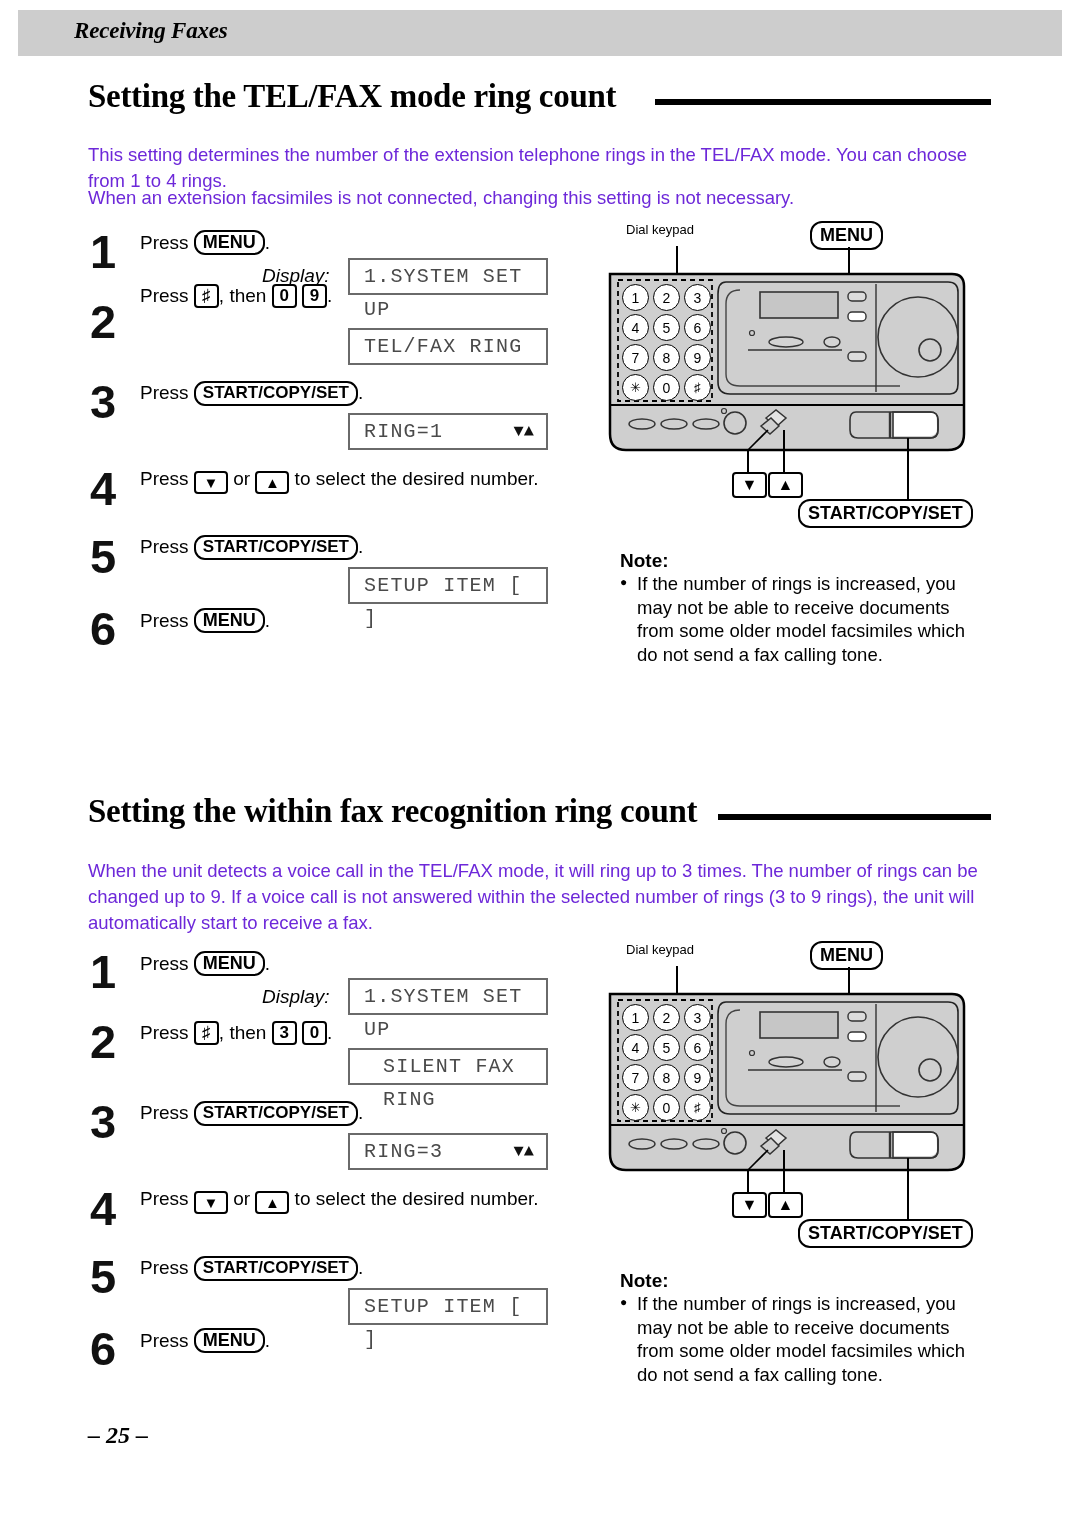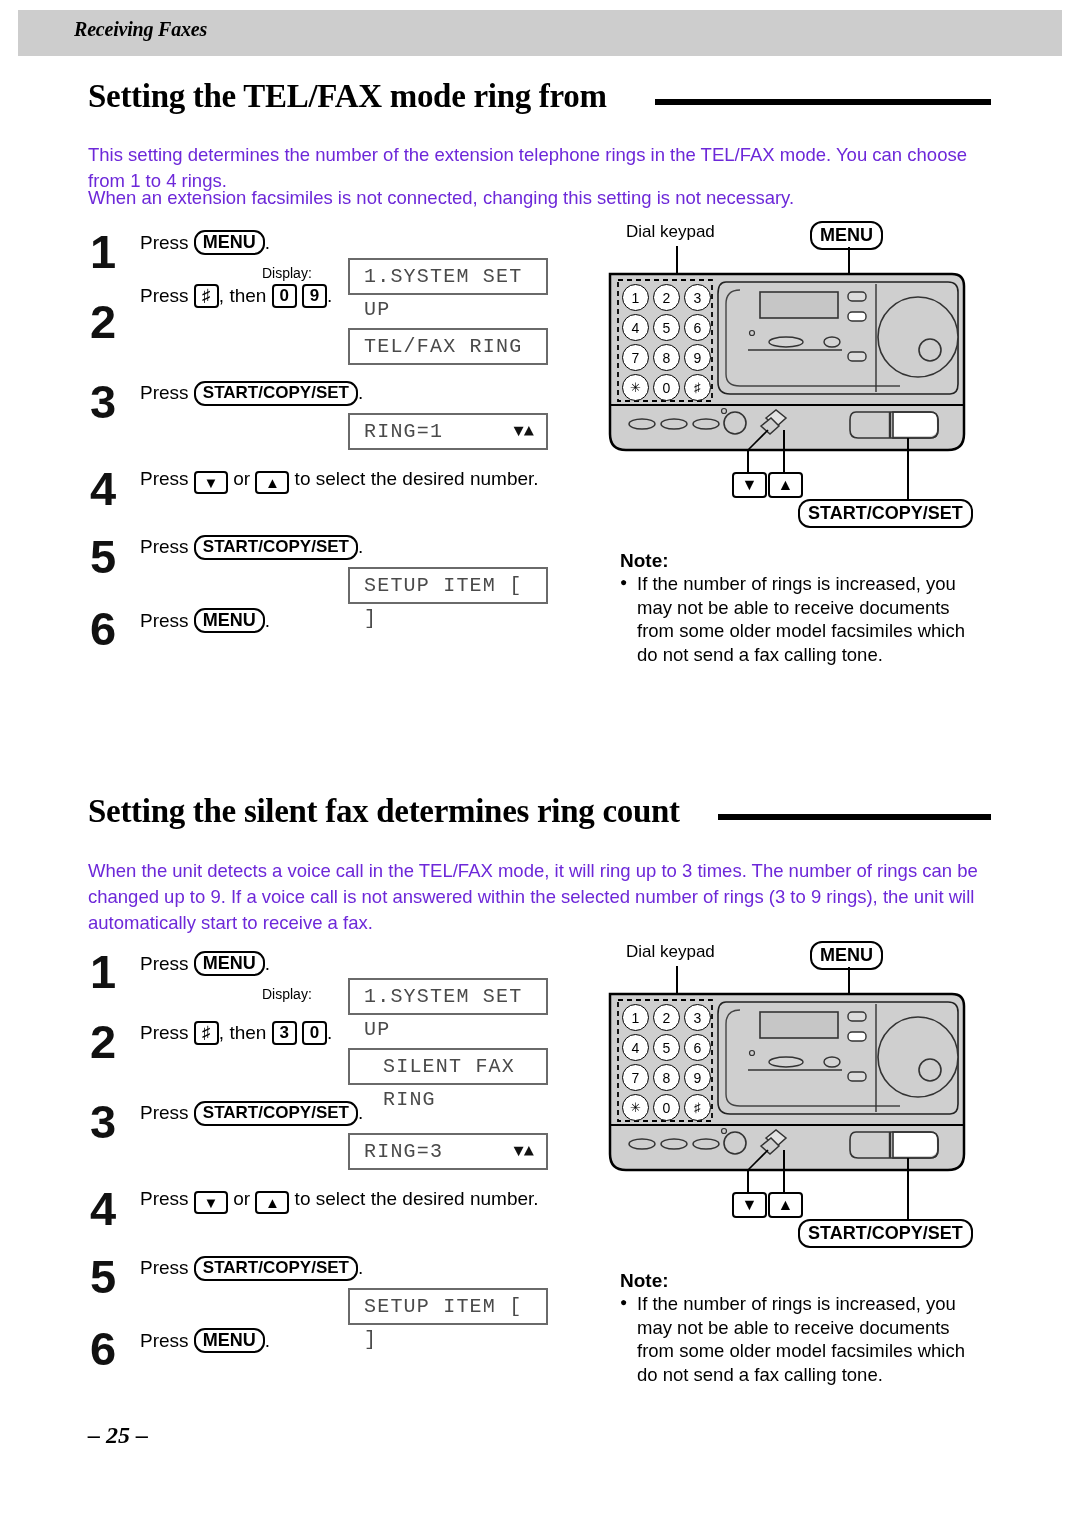--- a/index.html
+++ b/index.html
@@ -22,21 +22,21 @@
     left: 18px; top: 10px;
     width: 1044px; height: 46px;
     background: #cdcdcd;
   }
   .runhead-text {
     position: absolute;
     left: 74px; top: 18px;
     font-family: "Liberation Serif", serif;
     font-style: italic;
     font-weight: bold;
-    font-size: 20px;
+    font-size: 23px;
     letter-spacing: -0.2px;
   }
 
   
   .sec-title {
     position: absolute;
     font-family: "Liberation Serif", serif;
     font-weight: bold;
     font-size: 33px;
     letter-spacing: -0.3px;
@@ -128,21 +128,22 @@
   }
   .lcd .arrows {
     position: absolute;
     right: 12px; top: 0;
     font-size: 17px;
     letter-spacing: 0;
     color: #111;
   }
   .dlabel {
     position: absolute;
-    font-size: 14px;
+    font-size: 19px;
+    font-style: italic;
   }
 
   
   .note-title {
     position: absolute;
     font-weight: bold;
     font-size: 19px;
   }
   .note-list {
     position: absolute;
@@ -159,21 +160,21 @@
     content: "\25CF";
     position: absolute;
     left: 0; top: -1px;
     font-size: 12px;
   }
 
   
   .fax { position: absolute; }
   .dk-label {
     position: absolute;
-    font-size: 17px;
+    font-size: 13px;
   }
   .cap-label {
     position: absolute;
     border: 2px solid #000;
     border-radius: 12px;
     background: #fff;
     font-weight: bold;
     font-size: 18px;
     line-height: 22px;
     padding: 1px 8px 2px 8px;
@@ -203,21 +204,21 @@
     font-weight: bold;
     font-size: 24px;
   }
 </style>
 </head>
 <body>
 
 <div class="runhead"></div>
 <div class="runhead-text">Receiving Faxes</div>
 
-<div class="sec-title" style="left:88px; top:78px;">Setting the TEL/FAX mode ring from</div>
+<div class="sec-title" style="left:88px; top:78px;">Setting the TEL/FAX mode ring count</div>
 <div class="sec-rule" style="left:655px; top:99px; width:336px;"></div>
 
 <div class="para" style="left:88px; top:142px; width:880px;">This setting determines the number of the extension telephone rings in the TEL/FAX mode. You can choose from 1 to 4 rings.</div>
 <div class="para" style="left:88px; top:185px; width:880px;">When an extension facsimiles is not connected, changing this setting is not necessary.</div>
 
 <div class="stepnum" style="left:90px; top:228px;">1</div>
 <div class="steptext" style="left:140px; top:230px;">
   <span>Press</span>
   <span class="keycap">MENU</span><span>.</span>
 </div>
@@ -341,21 +342,21 @@
   <div class="arrowbtn" style="left:168px; top:250px;">▲</div>
   <div class="leader" style="left:307px; top:216px; height:61px;"></div>
   <div class="cap-label" style="left:198px; top:277px;">START/COPY/SET</div>
 </div>
 
 <div class="note-title" style="left:620px; top:550px;">Note:</div>
 <div class="note-list" style="left:620px; top:572px;">
   <div class="note-item">If the number of rings is increased, you may not be able to receive documents from some older model facsimiles which do not send a fax calling tone.</div>
 </div>
 
-<div class="sec-title" style="left:88px; top:793px;">Setting the silent fax determines ring count</div>
+<div class="sec-title" style="left:88px; top:793px;">Setting the within fax recognition ring count</div>
 <div class="sec-rule" style="left:718px; top:814px; width:273px;"></div>
 
 <div class="para" style="left:88px; top:858px; width:890px;">When the unit detects a voice call in the TEL/FAX mode, it will ring up to 3 times. The number of rings can be changed up to 9. If a voice call is not answered within the selected number of rings (3 to 9 rings), the unit will automatically start to receive a fax.</div>
 
 <div class="stepnum" style="left:90px; top:948px;">1</div>
 <div class="steptext" style="left:140px; top:951px;">
   <span>Press</span>
   <span class="keycap">MENU</span><span>.</span>
 </div>
 <div class="dlabel" style="left:262px; top:986px;">Display:</div>

